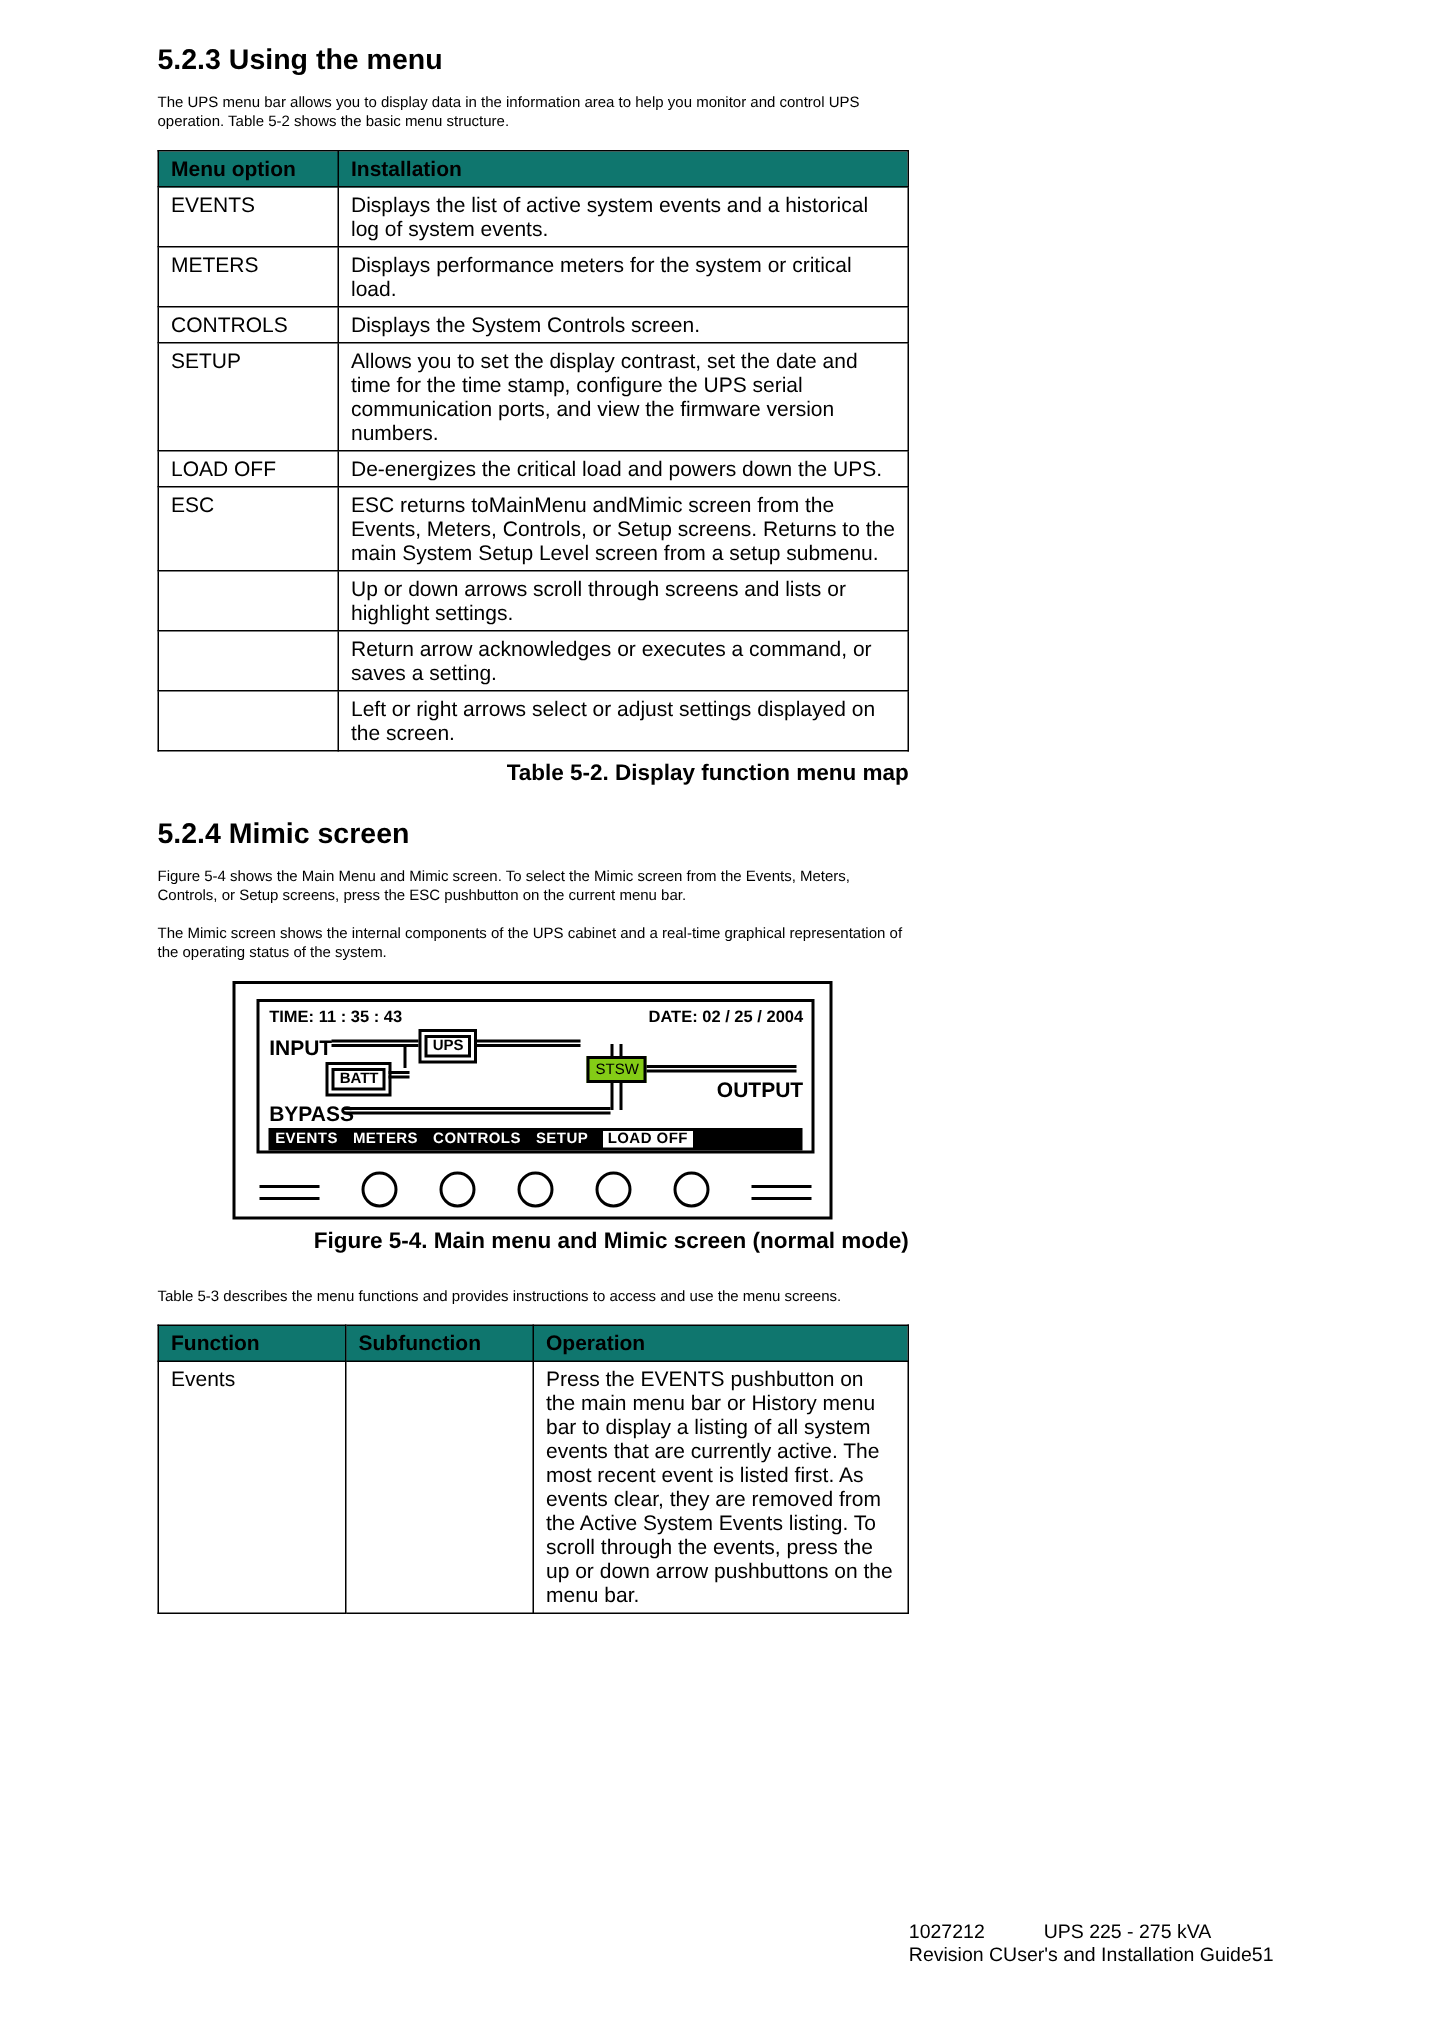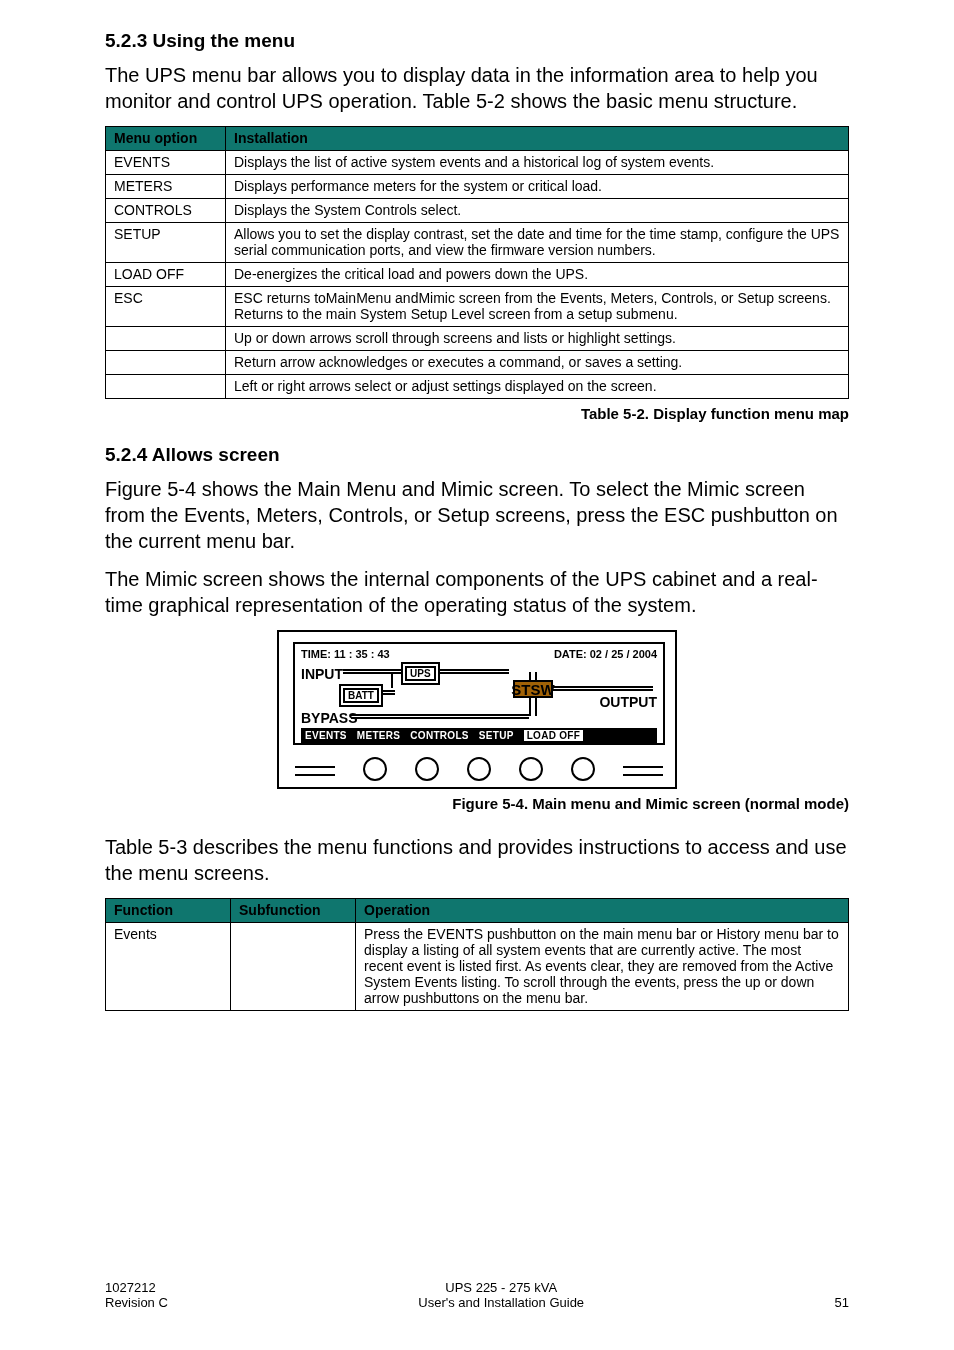--- a/index.html
+++ b/index.html
@@ -10,30 +10,30 @@
   }
   *{box-sizing:border-box;}
   html,body{margin:0;padding:0;background:#fff;}
   .page{
     width:var(--page-w);
     min-height:var(--page-h);
     padding:30px var(--margin) 0 var(--margin);
     font-family:"Helvetica Neue",Helvetica,Arial,sans-serif;
     color:var(--text);
     display:flex;
-    flex-direction:column;
+    flex-direction:row;
   }
   .content{flex:1;}
   h2{
     font-size:19px;
     font-weight:700;
     margin:0 0 10px 0;
   }
   p{
-    font-size:20px;
+    font-size:10px;
     line-height:1.3;
     margin:0 0 12px 0;
   }
   table{
     width:100%;
     border-collapse:collapse;
     font-size:14px;
     margin-bottom:6px;
   }
   table th, table td{
@@ -76,21 +76,21 @@
     font-weight:700;
   }
   .lcd-row1{display:flex;justify-content:space-between;}
   .lcd-diagram{
     position:relative;
     height:62px;
     margin-top:2px;
   }
   .wline{position:absolute;background:#000;}
   .dblline{position:absolute;border-top:2px solid #000;border-bottom:2px solid #000;height:5px;}
-  .box{position:absolute;border:2px solid #000;background:#a16207;font-size:15px;font-weight:700;display:flex;align-items:center;justify-content:center;}
+  .box{position:absolute;border:2px solid #000;background:#84cc16;font-size:10px;font-weight:400;display:flex;align-items:center;justify-content:center;}
   .dbox{position:absolute;}
   .dbox .outer{border:2px solid #000;padding:2px;}
   .dbox .inner{border:2px solid #000;font-size:10px;font-weight:700;padding:0 3px;}
   .label{position:absolute;font-size:14px;font-weight:700;}
   .menu-bar{
     background:#000;
     color:#fff;
     font-size:10px;
     font-weight:700;
     letter-spacing:.3px;
@@ -142,21 +142,21 @@
       <tr>
             <td>EVENTS</td>
             <td>Displays the list of active system events and a historical log of system events.</td>
           </tr>
       <tr>
             <td>METERS</td>
             <td>Displays performance meters for the system or critical load.</td>
           </tr>
       <tr>
             <td>CONTROLS</td>
-            <td>Displays the System Controls select.</td>
+            <td>Displays the System Controls screen.</td>
           </tr>
       <tr>
             <td>SETUP</td>
             <td>Allows you to set the display contrast, set the date and time for the time stamp, configure the UPS serial communication ports, and view the firmware version numbers.</td>
           </tr>
       <tr>
             <td>LOAD OFF</td>
             <td>De-energizes the critical load and powers down the UPS.</td>
           </tr>
       <tr>
@@ -172,21 +172,21 @@
             <td>Return arrow acknowledges or executes a command, or saves a setting.</td>
           </tr>
       <tr>
             <td></td>
             <td>Left or right arrows select or adjust settings displayed on the screen.</td>
           </tr>
     </tbody>
   </table>
   <div class="caption">Table 5-2. Display function menu map</div>
 
-  <h2>5.2.4 Allows screen</h2>
+  <h2>5.2.4 Mimic screen</h2>
   <p>Figure 5-4 shows the Main Menu and Mimic screen. To select the Mimic screen from the Events, Meters, Controls, or Setup screens, press the ESC pushbutton on the current menu bar.</p>
   <p>The Mimic screen shows the internal components of the UPS cabinet and a real-time graphical representation of the operating status of the system.</p>
 
   <div class="mimic-wrap">
     <div class="mimic">
       <div class="lcd">
         <div class="lcd-row1">
           <span>TIME:  11 : 35 : 43</span>
           <span>DATE:  02 / 25 / 2004</span>
         </div>

